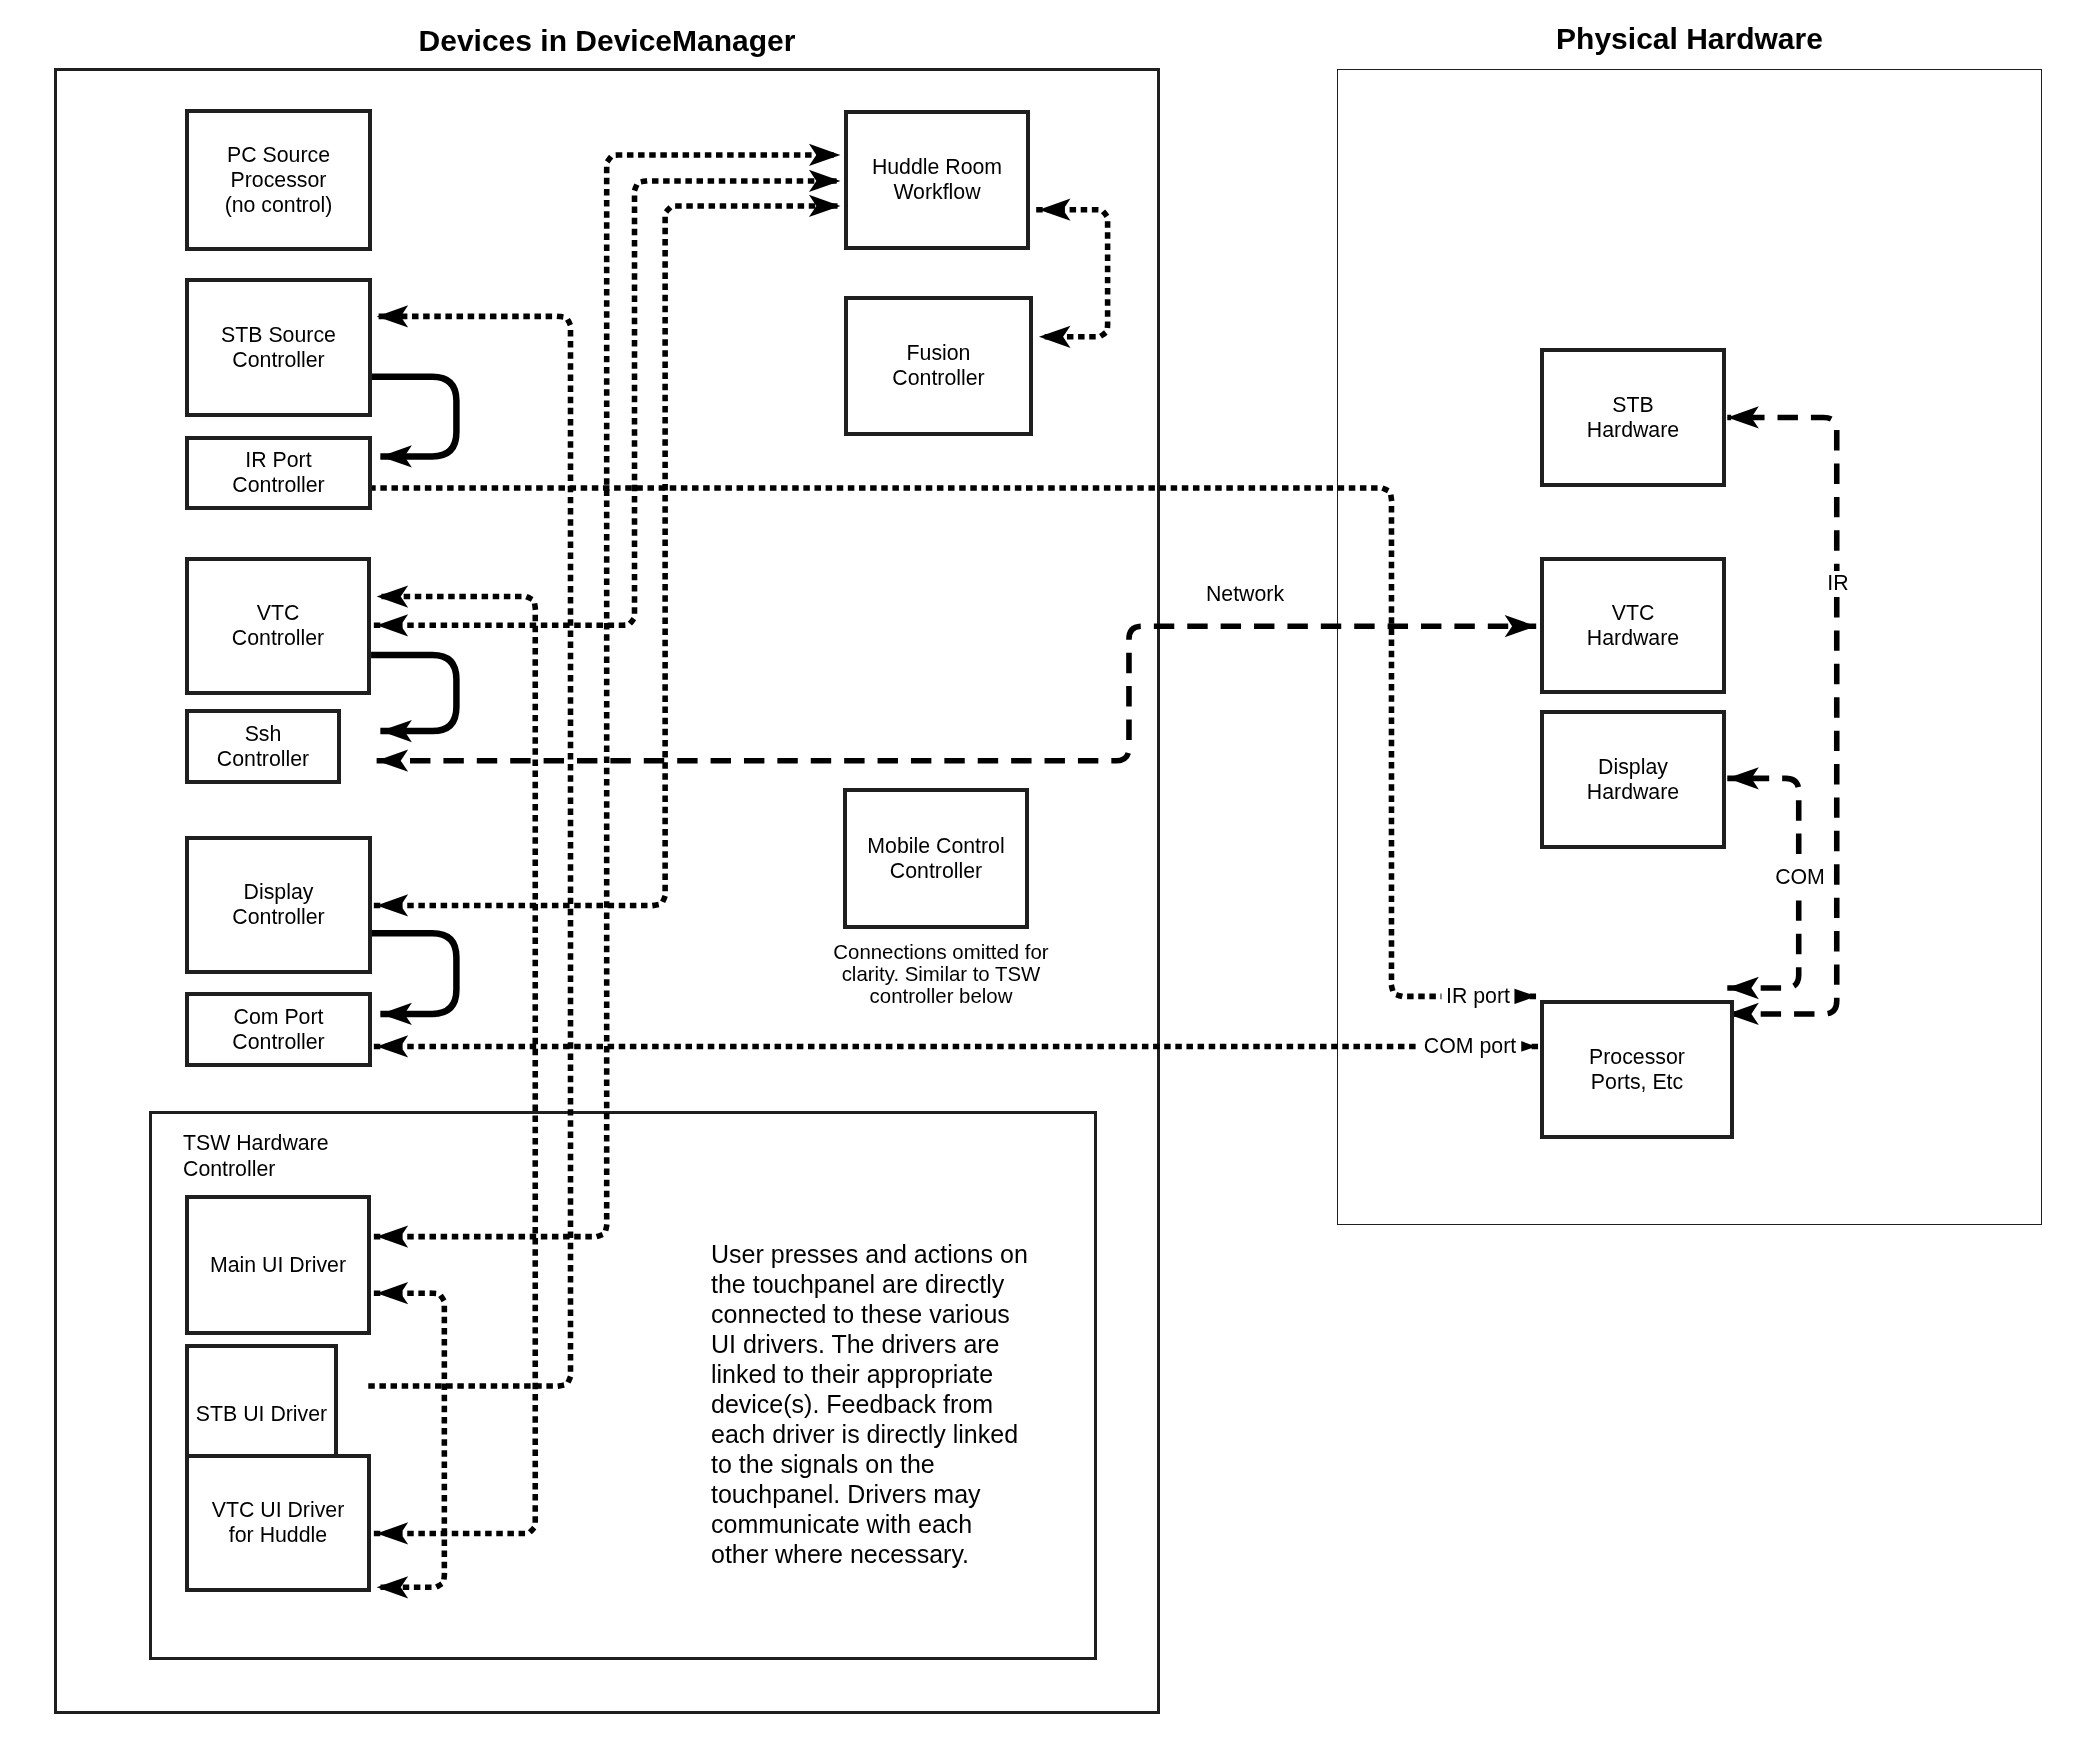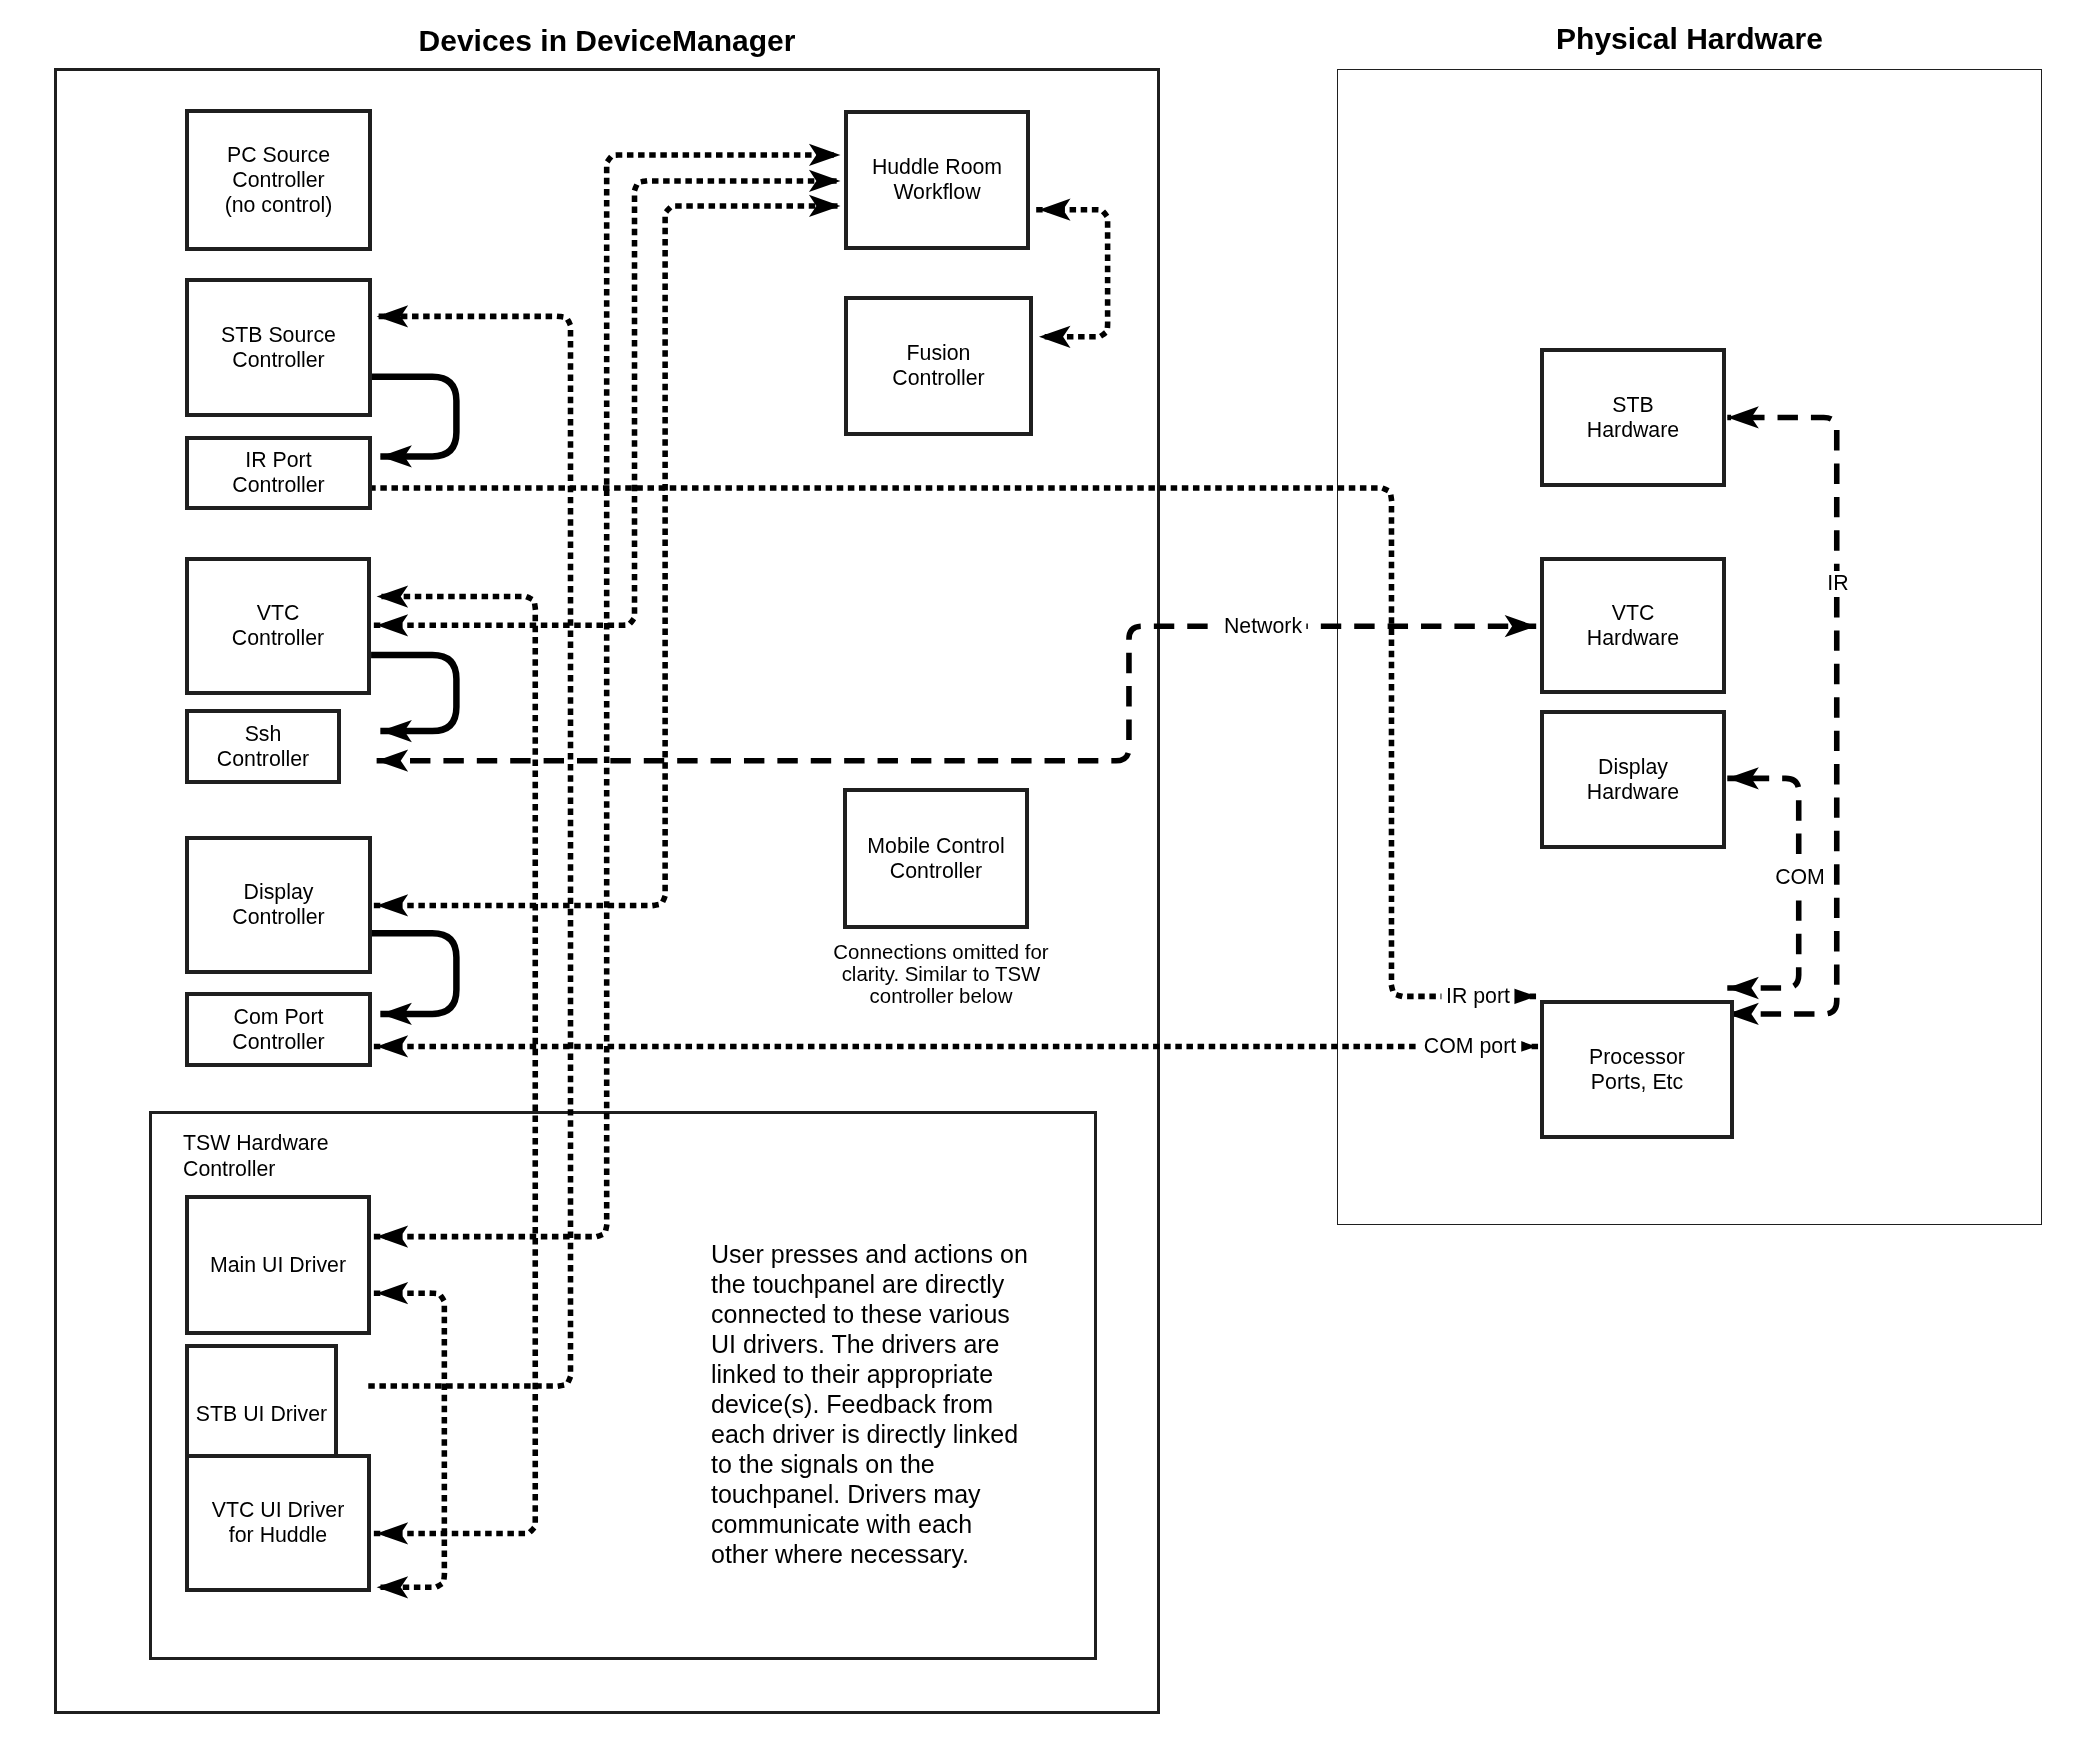--- a/index.html
+++ b/index.html
@@ -116,21 +116,21 @@
     <path class="edge dashed" marker-start="url(#arr)" marker-end="url(#arr)" d="M 1862 1093 L 1966 1093 Q 1980 1093 1980 1079 L 1980 464 Q 1980 450 1966 450 L 1862 450"></path>
     <path class="edge dashed" marker-start="url(#arr)" marker-end="url(#arr)" d="M 1862 1065 L 1925 1065 Q 1939 1065 1939 1051 L 1939 853 Q 1939 839 1925 839 L 1862 839"></path>
 
     <path class="edge solid" marker-end="url(#arr)" d="M 401 406 L 466 406 Q 492 406 492 432 L 492 466 Q 492 492 466 492 L 410 492"></path>
     <path class="edge solid" marker-end="url(#arr)" d="M 400 706 L 466 706 Q 492 706 492 732 L 492 762 Q 492 788 466 788 L 410 788"></path>
     <path class="edge solid" marker-end="url(#arr)" d="M 401 1006 L 466 1006 Q 492 1006 492 1032 L 492 1067 Q 492 1093 466 1093 L 410 1093"></path>
   </svg>
 
   <div class="node" style="left:185px; top:109px; width:187px; height:142px;">
     <span>PC Source
-Controller
+Processor
 (no control)</span>
   </div>
   <div class="node" style="left:185px; top:278px; width:187px; height:139px;">
     <span>STB Source
 Controller</span>
   </div>
   <div class="node" style="left:185px; top:436px; width:187px; height:74px;">
     <span>IR Port
 Controller</span>
   </div>
@@ -184,21 +184,21 @@
   </div>
   <div class="node" style="left:1540px; top:710px; width:186px; height:139px;">
     <span>Display
 Hardware</span>
   </div>
   <div class="node" style="left:1540px; top:1000px; width:194px; height:139px;">
     <span>Processor
 Ports, Etc</span>
   </div>
 
-  <div class="edge-label" style="left:1245px; top:626px;margin-left:18px;">Network</div>
+  <div class="edge-label" style="left:1245px; top:594px;">Network</div>
   <div class="edge-label" style="left:1838px; top:583px;">IR</div>
   <div class="edge-label" style="left:1800px; top:877px;">COM</div>
   <div class="edge-label" style="left:1478px; top:996px;">IR port</div>
   <div class="edge-label" style="left:1470px; top:1046px;">COM port</div>
 
   <div class="note" id="note-mobile" style="left:797px; top:941px; width:288px;">Connections omitted for
 clarity. Similar to TSW
 controller below</div>
   <div class="note" id="note-tsw" style="left:711px; top:1239px; width:399px;">User presses and actions on
 the touchpanel are directly

